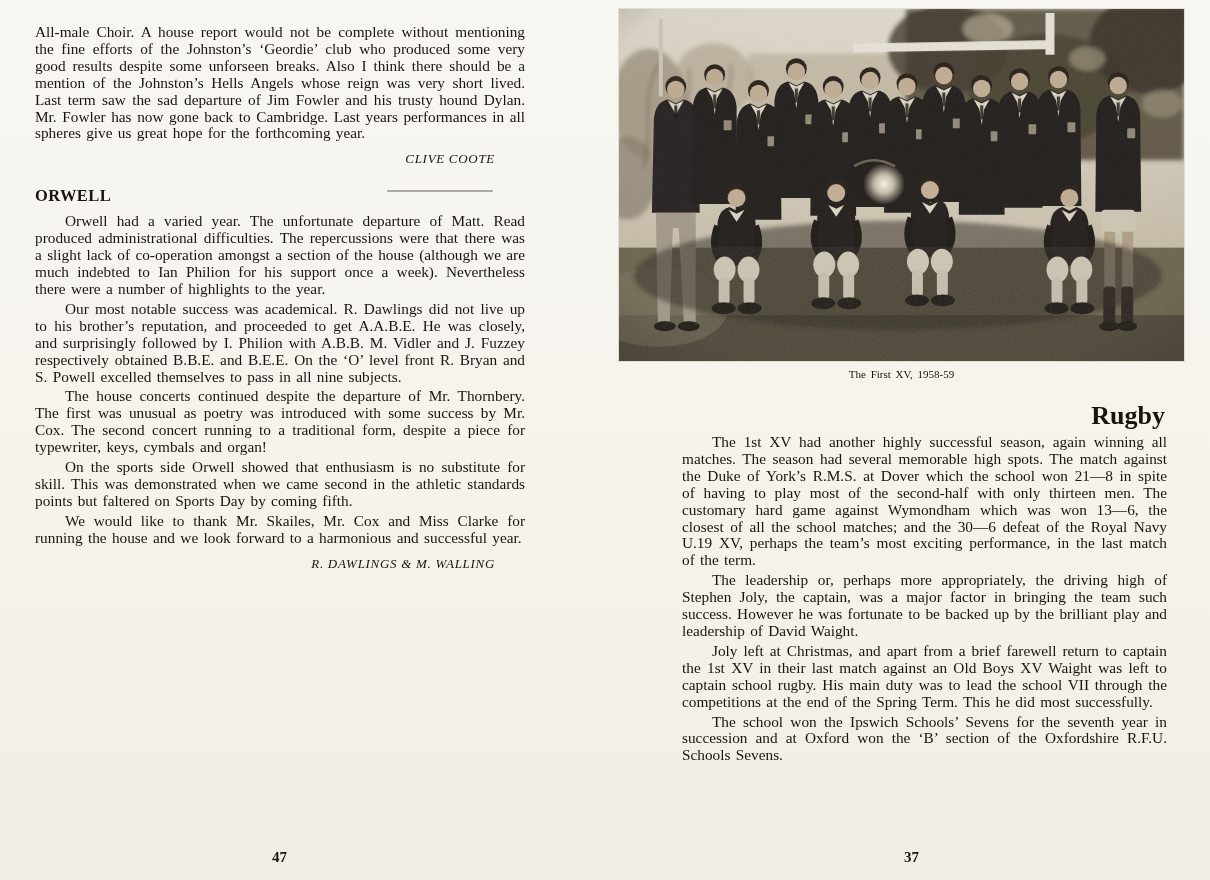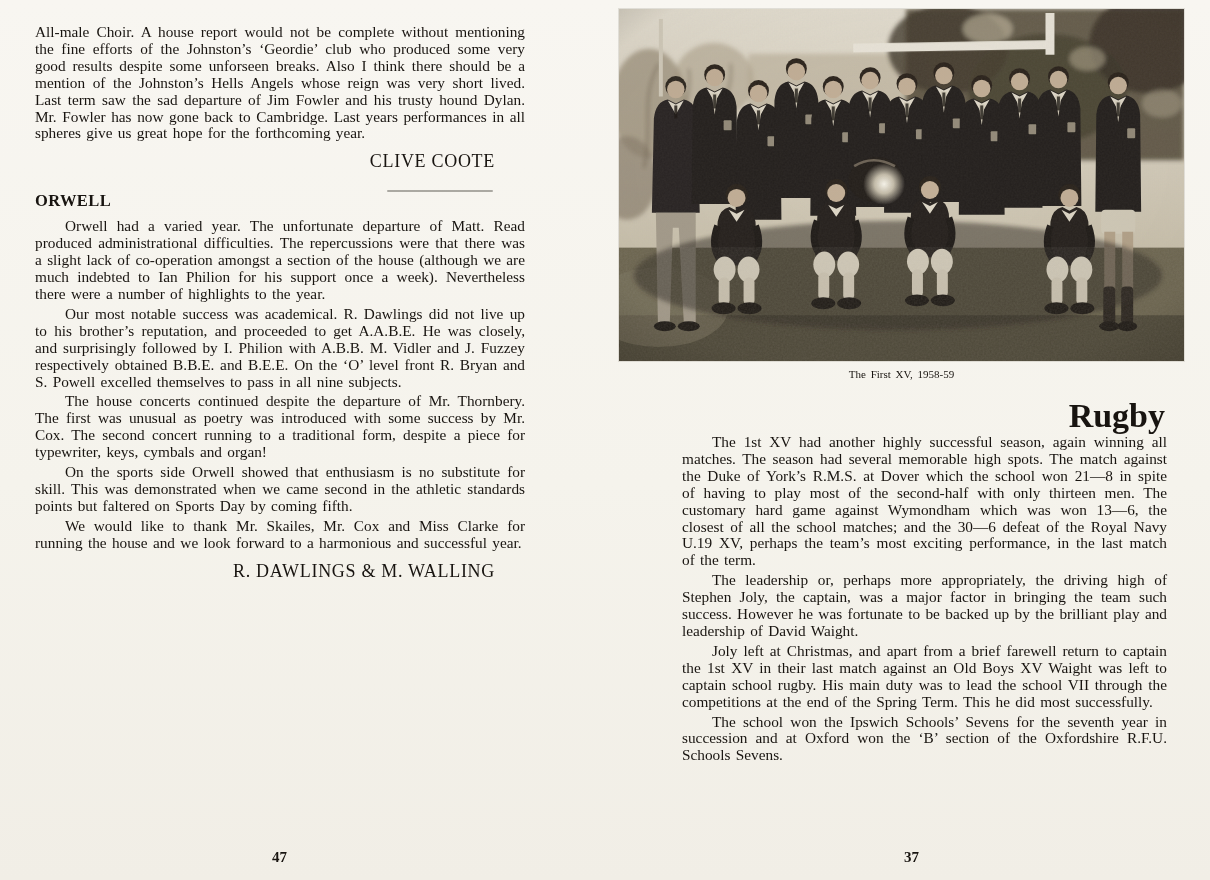--- a/index.html
+++ b/index.html
@@ -21,46 +21,47 @@
   p.body {
     margin: 0 0 3px 0;
     font-size: 15.3px;
     line-height: 16.9px;
     text-align: justify;
     text-indent: 30px;
     word-spacing: 1.5px;
   }
   p.body.noindent { text-indent: 0; }
   .sig {
-    font-size: 18px;
+    font-size: 13px;
     letter-spacing: 0.7px;
     text-align: right;
     margin: 9px 30px 0 0;
     white-space: nowrap;
+    font-style: italic;
   }
   .house-heading {
     font-size: 16.5px;
     font-weight: bold;
     letter-spacing: 0.4px;
     margin: 19px 0 7px 0;
   }
 
   
   .photo-wrap {
     position: absolute; left: 618px; top: 8px; width: 567px; height: 354px;
     border: 1px solid rgba(60,50,35,0.12);
   }
   .photo-wrap svg { display: block; width: 100%; height: 100%; }
   .photo-caption {
     position: absolute; left: 618px; top: 368px; width: 567px;
     text-align: center; font-size: 11px; word-spacing: 2px;
   }
   .col-right { position: absolute; left: 682px; top: 398px; width: 485px; }
   .rugby-heading {
-    font-size: 34px; line-height: 36px; font-weight: bold;
+    font-size: 26px; line-height: 36px; font-weight: bold;
     text-align: right; margin: 0 2px 0 0;
   }
   .sub-heading { font-size: 16px; font-weight: bold; margin: 16px 0 6px 0; }
 
   .pagenum { position: absolute; font-size: 15px; font-weight: bold; }
   .pagenum.pn-left  { left: 272px; top: 849px; }
   .pagenum.pn-right { left: 904px; top: 849px; }
 
   .artifact-line {
     position: absolute; left: 387px; top: 190px; width: 106px; height: 2px;

